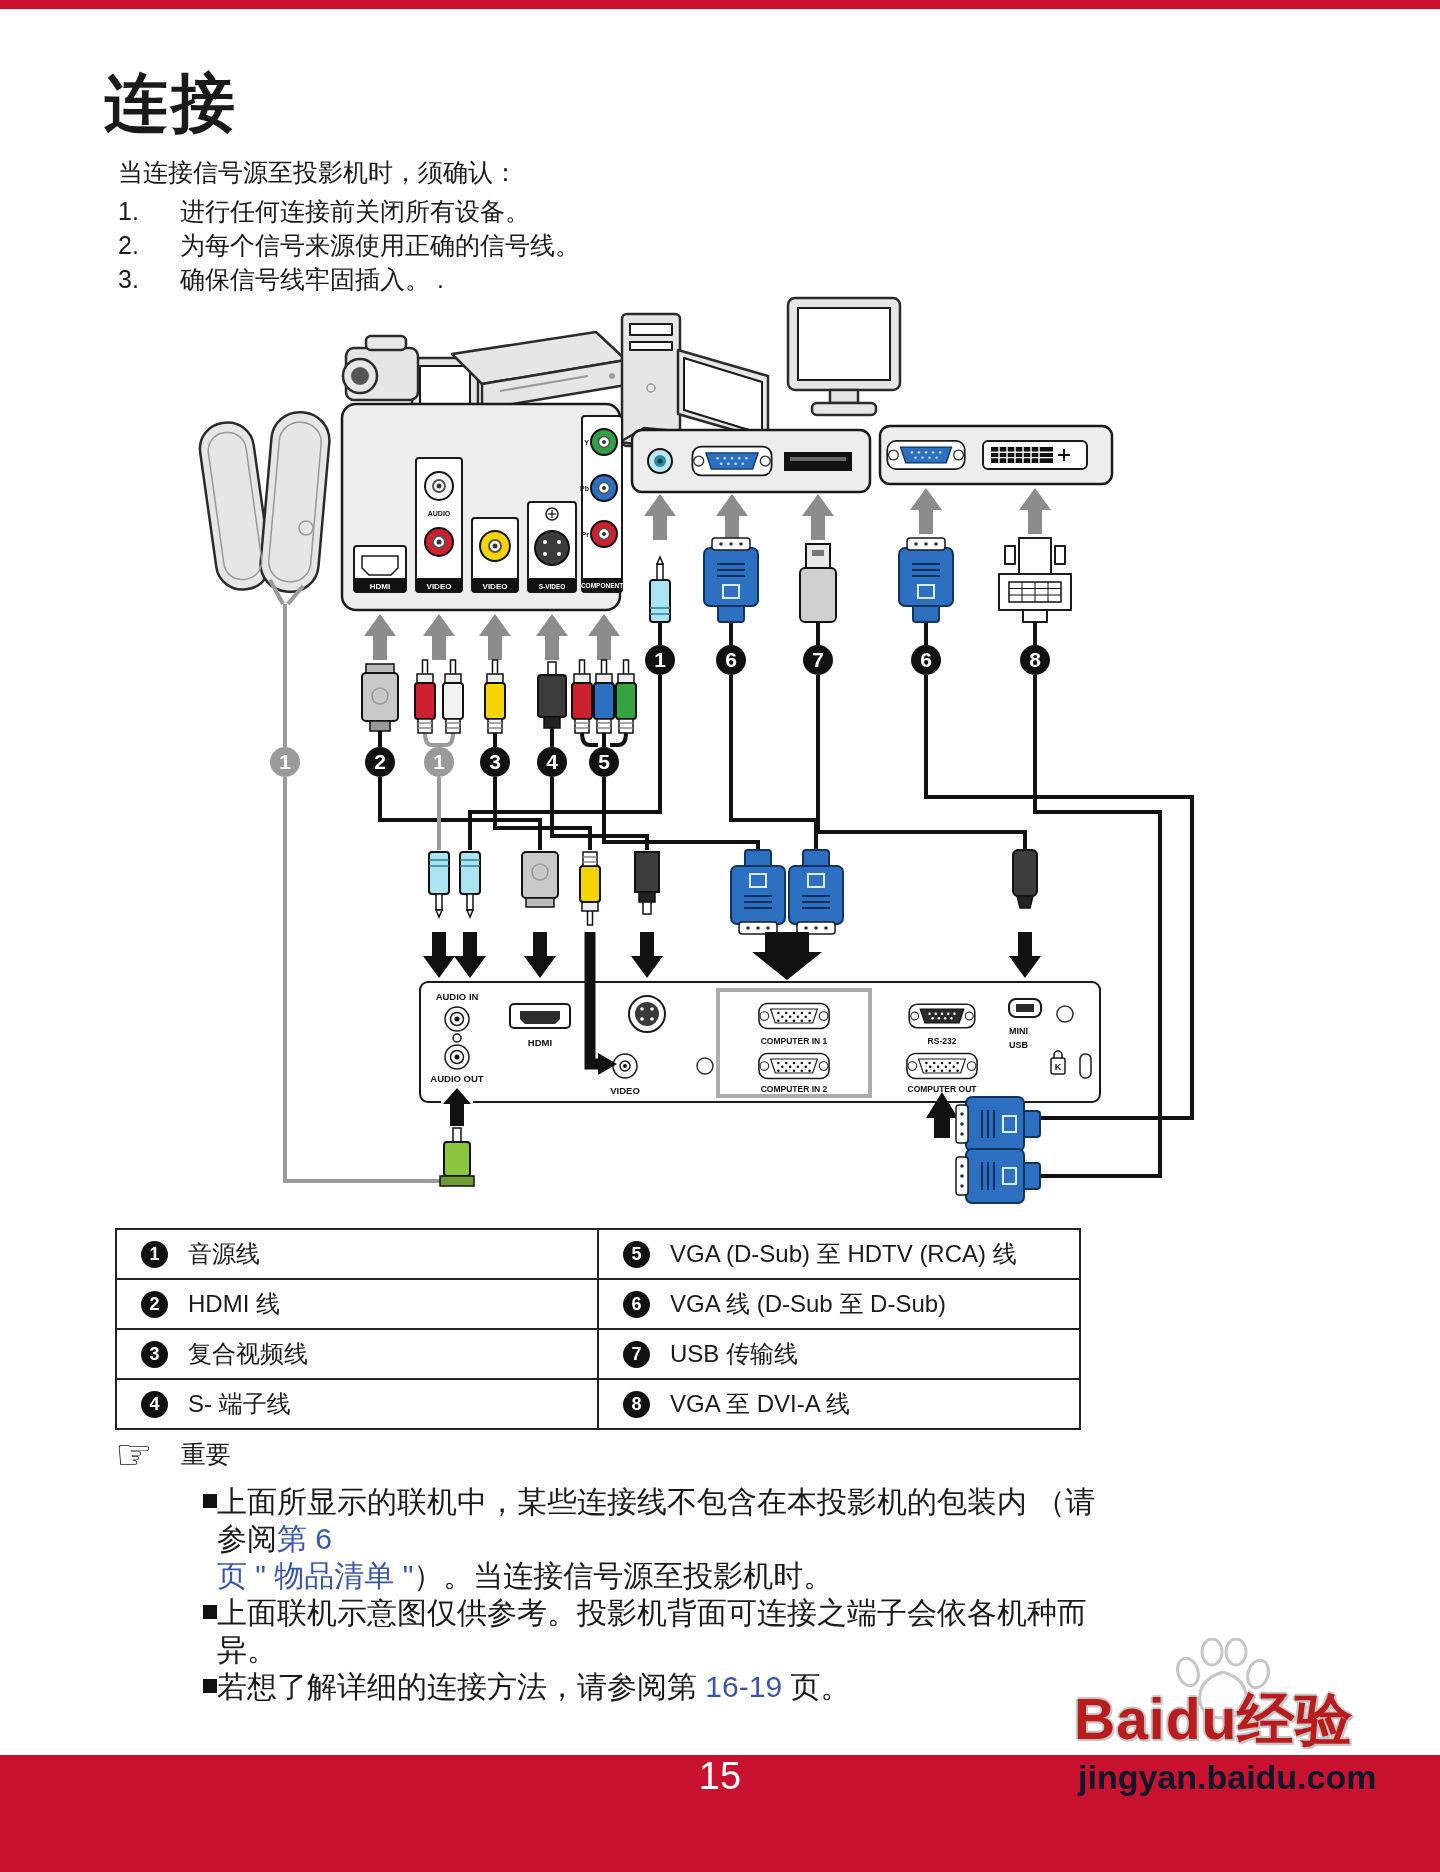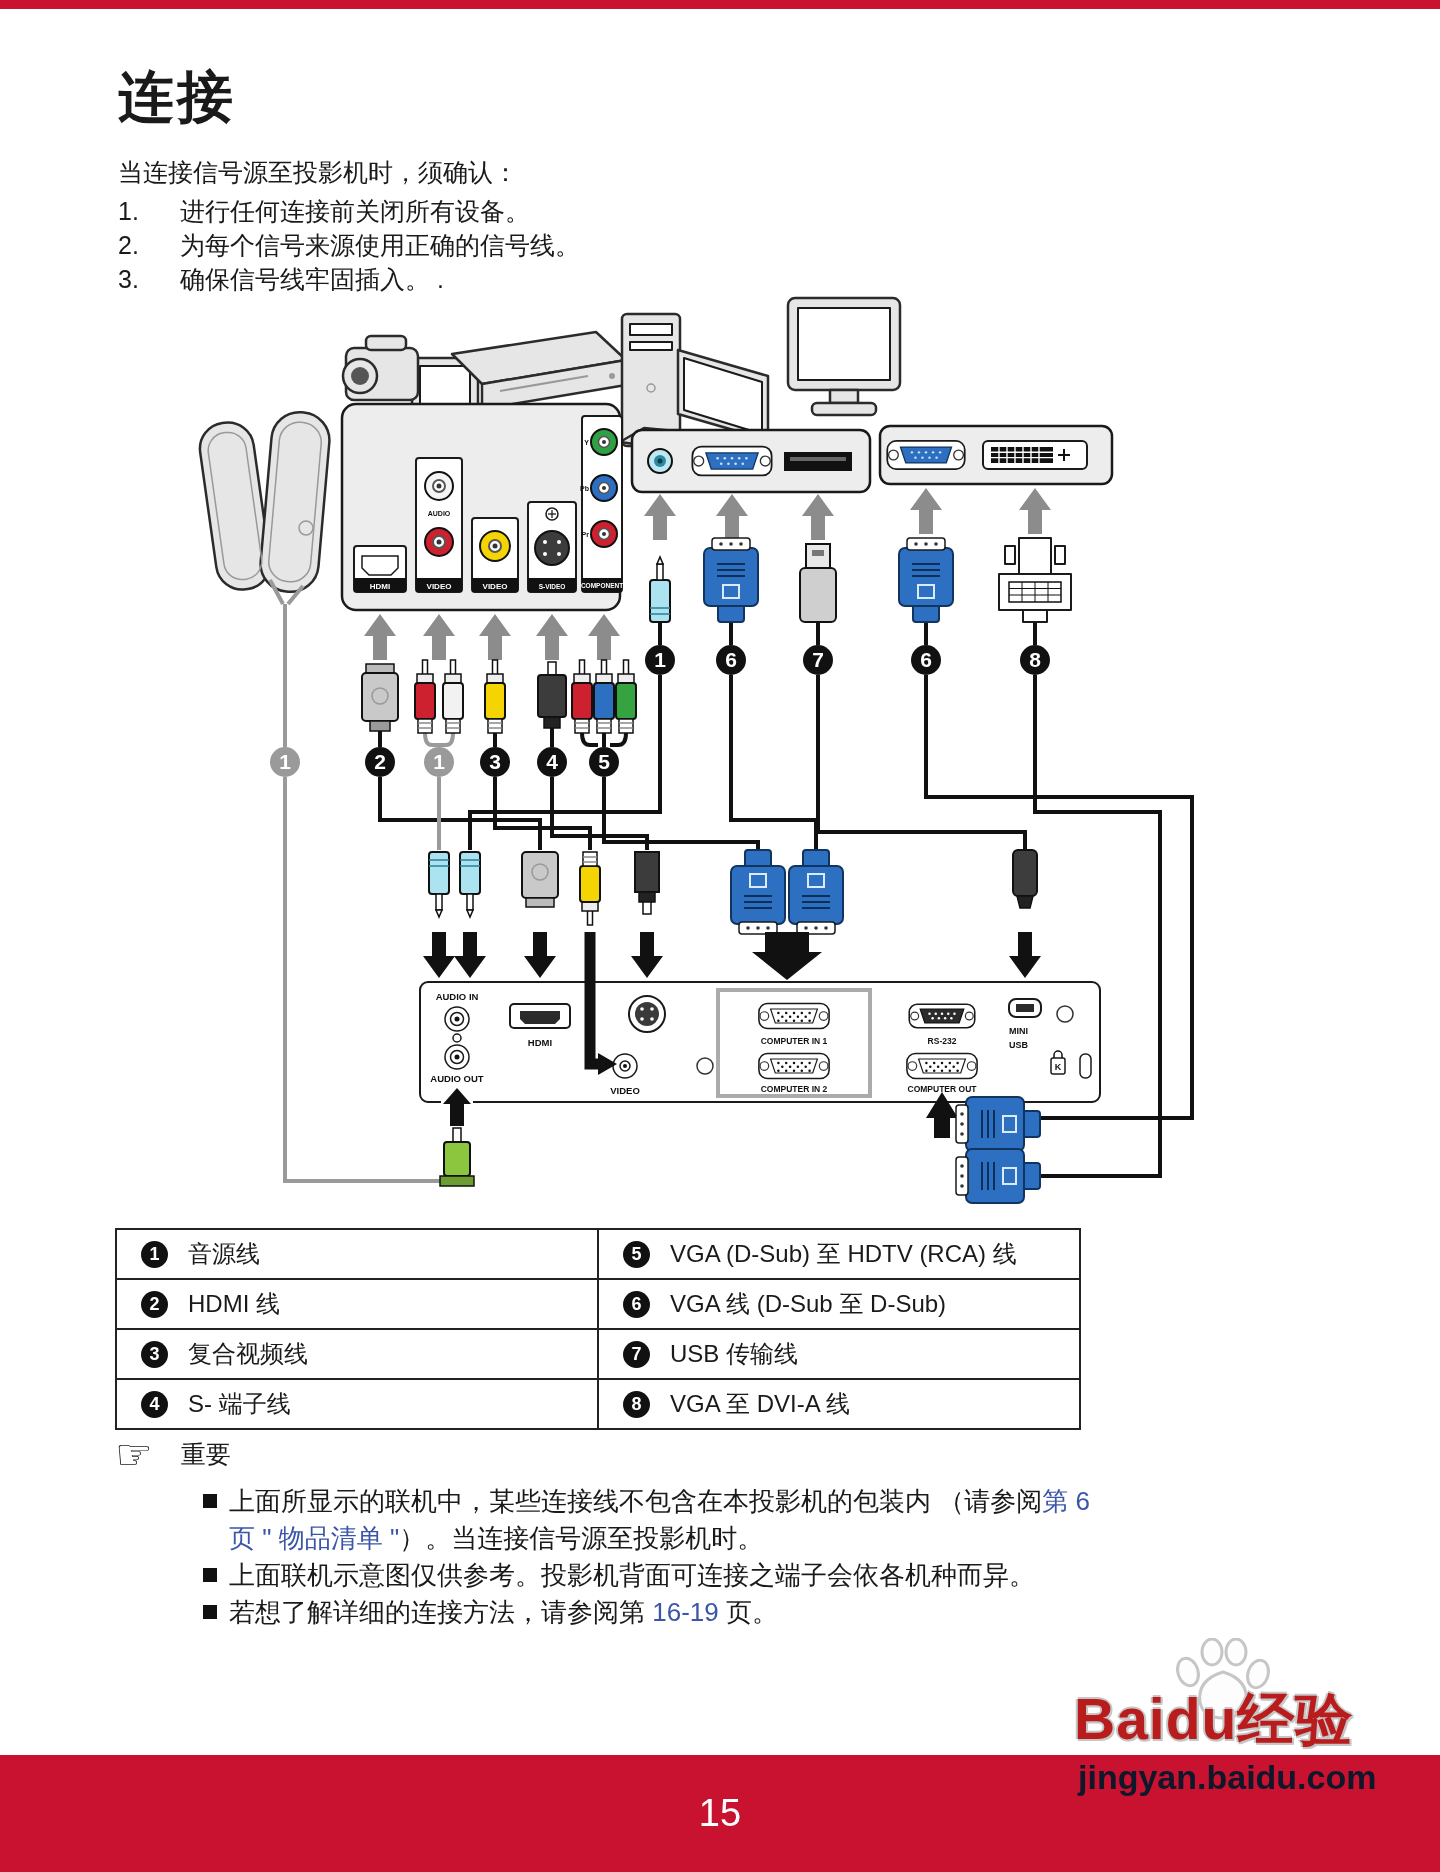--- a/index.html
+++ b/index.html
@@ -1,19 +1,19 @@
 <!DOCTYPE html>
 <html><head>
 <meta charset="utf-8">
 <style>
   html,body{margin:0;padding:0}
   body{width:1440px;height:1872px;position:relative;background:#fff;
        font-family:"Liberation Sans","DejaVu Sans",sans-serif;color:#1a1a1a;overflow:hidden}
   .topbar{position:absolute;left:0;top:0;width:1440px;height:9px;background:#C8122F}
-  .title{position:absolute;left:118px;top:60px;font-size:56px;font-weight:bold;letter-spacing:3px}
+  .title{position:absolute;left:104px;top:60px;font-size:64px;font-weight:bold;letter-spacing:3px}
   .intro{position:absolute;left:118px;top:156px;font-size:25px}
   .steps{position:absolute;left:118px;top:194px;font-size:25px}
   .step{display:flex;line-height:34px}
   .step-num{width:62px}
   svg.diag{position:absolute;left:120px;top:292px}
   
   .dev{fill:#e6e6e6;stroke:#2b2b2b;stroke-width:2.5;stroke-linejoin:round}
   .wt{fill:#fff;stroke:#1a1a1a;stroke-width:2;stroke-linejoin:round}
   .wt2{fill:#fff;stroke:#1a1a1a;stroke-width:1.5}
   .pan{fill:#ededed;stroke:#1a1a1a;stroke-width:2.5}
@@ -39,33 +39,33 @@
   .trow + .trow{border-top:2px solid #222}
   .tcell{flex:1;display:flex;align-items:center;gap:20px;padding-left:24px}
   .tcell + .tcell{border-left:2px solid #222}
   .nb{width:27px;height:27px;border-radius:50%;background:#111;color:#fff;font-weight:bold;
       font-size:18px;display:flex;align-items:center;justify-content:center;flex:none}
   
   .note{position:absolute;left:115px;top:1438px;width:1010px}
   .nhead{display:flex;align-items:center;gap:28px;font-size:25px}
   .hand{font-size:42px;line-height:30px}
   .bullets{margin-left:88px;margin-top:12px}
-  .bullet{display:flex;gap:12px;font-size:26px;line-height:37px}
+  .bullet{display:flex;font-size:30px;line-height:37px}
   .sq{width:14px;height:14px;background:#111;margin-top:11px;flex:none}
   .blue{color:#3B56A8}
   a.blue{text-decoration:none;cursor:pointer}
   
   .wm{position:absolute;left:1068px;top:1646px;width:330px;height:160px;z-index:5}
   .wm-brand{position:absolute;left:6px;top:36px;font-size:57px;font-weight:bold;color:#b91c1c;
     letter-spacing:1px;white-space:nowrap;
     text-shadow:-2px 0 0 #c6c6c6,2px 0 0 #c6c6c6,0 -2px 0 #c6c6c6,0 2px 0 #c6c6c6,2px 2px 0 #c6c6c6}
   .wm-paw{position:absolute;left:104px;top:-8px}
   .wm-url{position:absolute;left:10px;top:112px;font-size:34px;font-weight:bold;color:#0f172a;white-space:nowrap}
   .footer{position:absolute;left:0;top:1755px;width:1440px;height:117px;background:#C8122F;
-          color:#fff;display:flex;align-items:center;justify-content:center;font-size:38px}
+          color:#fff;display:flex;justify-content:center;font-size:38px}
 </style>
 </head>
 <body>
 
 <div class="topbar"></div>
 
 <div class="title">连接</div>
 <div class="intro">当连接信号源至投影机时，须确认：</div>
 
 <div class="steps">

